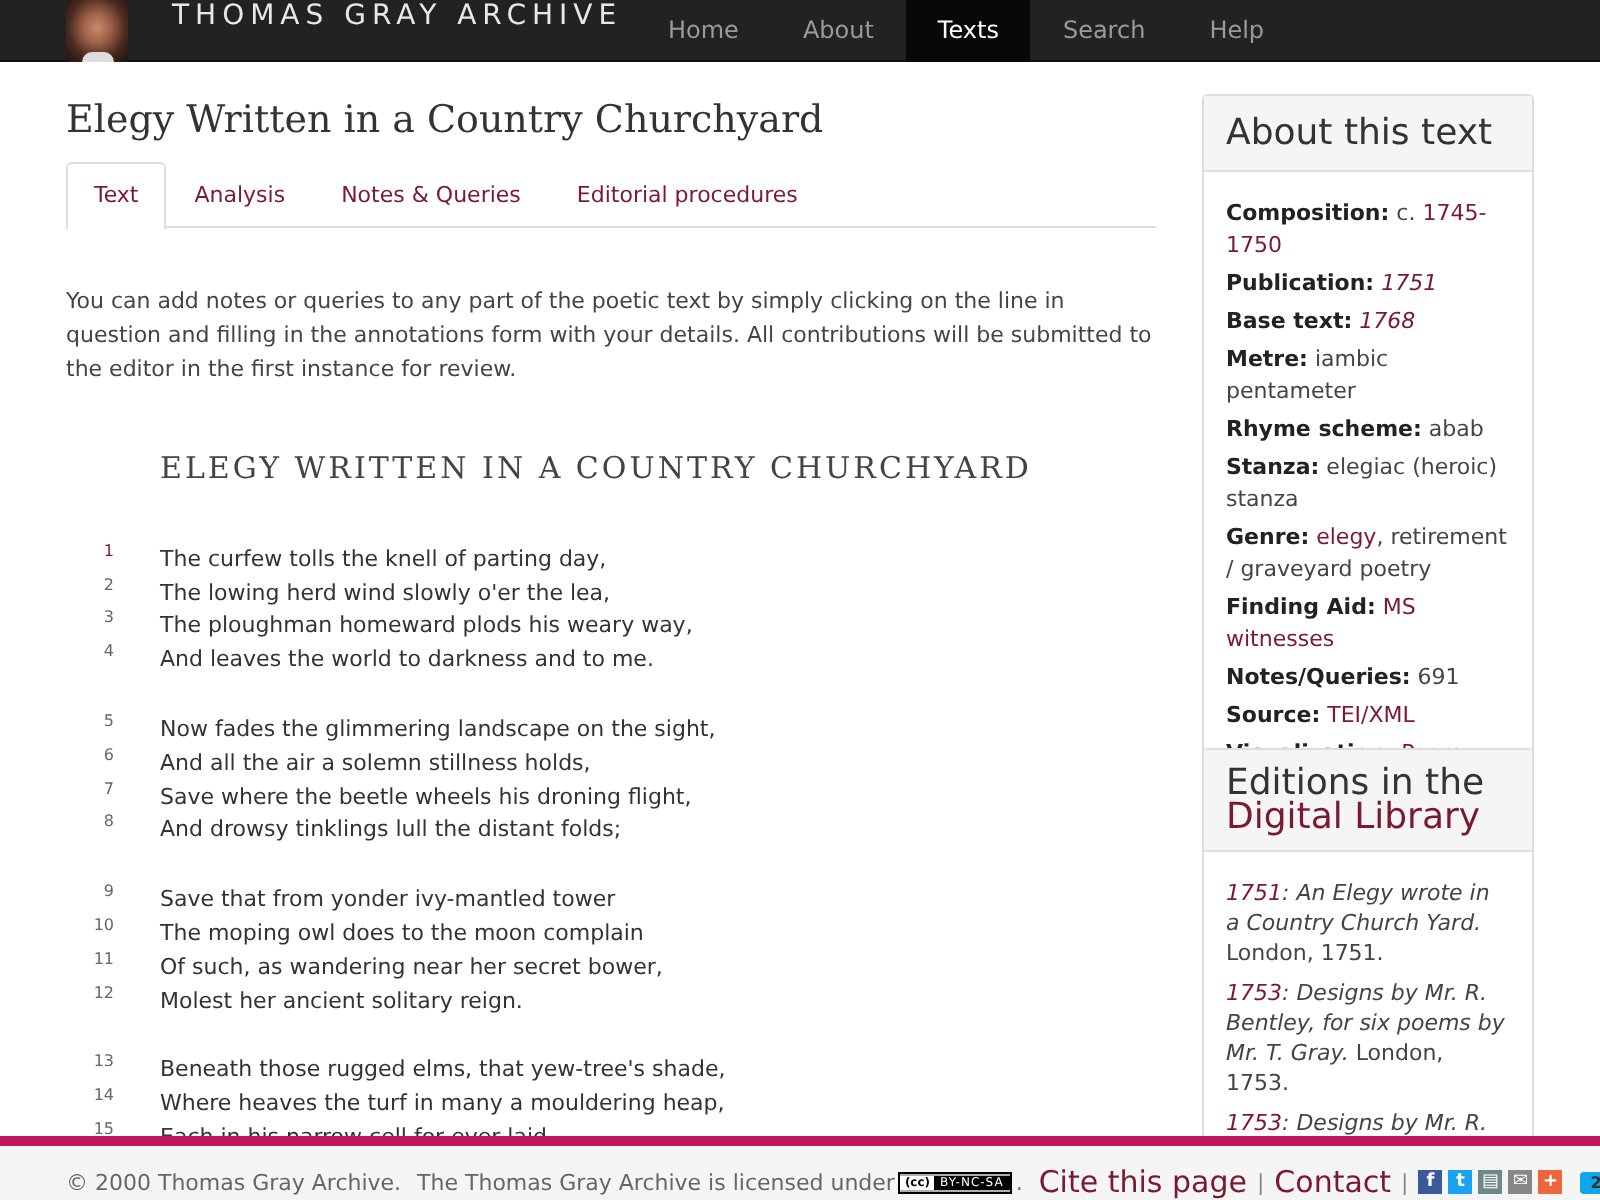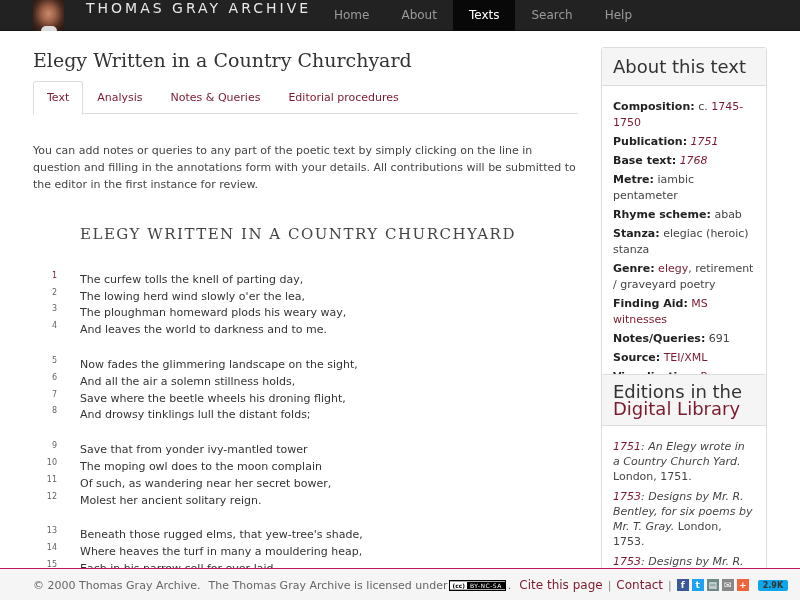--- a/index.html
+++ b/index.html
@@ -36,26 +36,26 @@
   .panel { position: absolute; left: 601px; width: 166px; border: 1px solid #ddd; border-radius: 3px; background: #fff; }
   .panel-head { background: #f5f5f5; border-bottom: 1px solid #ddd; padding: 8px 11px; font-size: 18px; color: #333; }
   .panel-body { padding: 13px 11px; font-size: 11px; line-height: 16px; color: #444; }
   .meta-row { margin-bottom: 3px; }
   .meta-row b { color: #222; font-weight: bold; }
   .ext-icon { display: inline-block; width: 7px; height: 7px; border: 1px solid #aaa; margin-left: 1px; position: relative; top: 1px; }
   .edition { margin-bottom: 5px; font-size: 11px; line-height: 15px; }
   .edition i { font-style: italic; color: #444; }
 
   
-  .footer { position: absolute; left: 0; top: 568px; width: 800px; height: 32px; background: #f5f5f5; border-top: 1px solid #be185d; font-size: 11px; color: #666; }
+  .footer { position: absolute; left: 0; top: 568px; width: 800px; height: 32px; background: #f5f5f5; border-top: 5px solid #be185d; font-size: 11px; color: #666; }
   .footer-inner { position: absolute; left: 33px; top: 9px; display: flex; align-items: center; white-space: nowrap; }
   .cc-badge { display: inline-flex; align-items: center; height: 11px; margin: 0 2px; border: 1px solid #000; background: #aab2ab; font-size: 6px; color: #fff; }
   .cc-badge .cc { background: #fff; color: #000; padding: 0 2px; font-weight: bold; font-size: 6px; }
   .cc-badge .lic { background: #000; color: #fff; padding: 0 3px; font-size: 6px; letter-spacing: 0.5px; }
-  .footer a { color: #7b1a2e; font-size: 12px; }
+  .footer a { color: #7b1a2e; font-size: 15px; }
   .sep { color: #888; margin: 0 5px; }
   .share { display: inline-block; width: 12px; height: 12px; margin-right: 3px; color: #fff; font-size: 9px; text-align: center; line-height: 12px; font-weight: bold; }
   .count { display: inline-block; background: #0ea5e9; font-size: 8px; font-weight: bold; color: #333; padding: 1px 5px; margin-left: 6px; border-radius: 2px; }
 </style>
 </head>
 <body>
 
 <div class="navbar">
   <div class="portrait">
       <div class="collar"></div>

